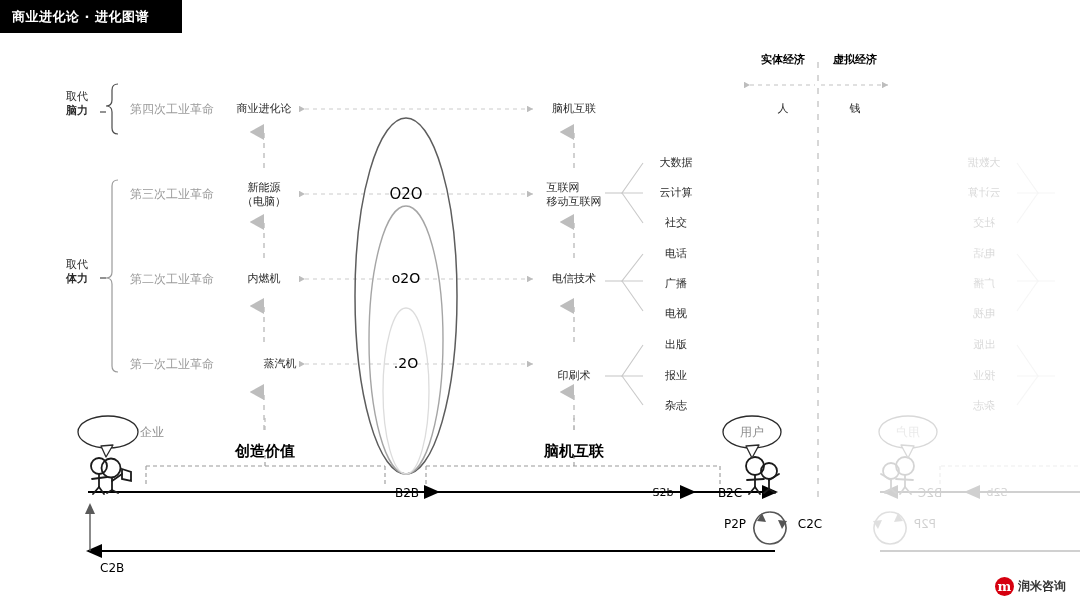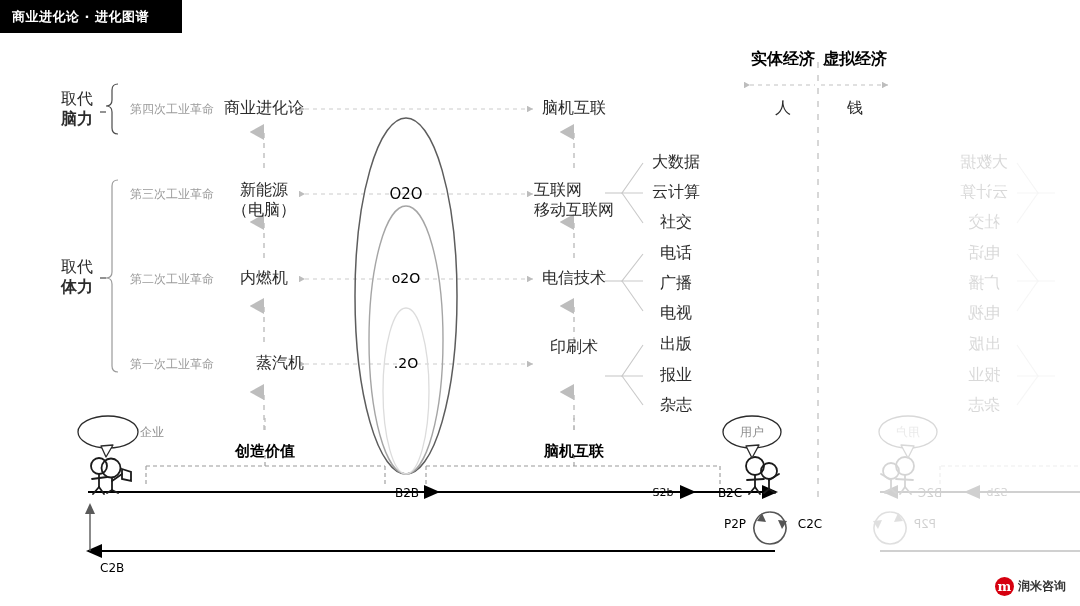--- a/index.html
+++ b/index.html
@@ -27,21 +27,21 @@
   .cc { transform: translate(-50%,-50%); }
 
   .grey   { color: #9b9b9b; }
   .grey2  { color: #8d8d8d; }
   .dark   { color: #2b2b2b; }
   .black  { color: #000; }
   .bold   { font-weight: bold; }
 
   .f11 { font-size: 11px; }
   .f12 { font-size: 12px; }
-  .f13 { font-size: 16px; font-family: Liberation Mono, monospace; }
+  .f13 { font-size: 11px; }
   .f14 { font-size: 14px; }
   .f15 { font-size: 15px; }
 
   
   .mirror {
     position: absolute; left: 830px; top: 0; width: 250px; height: 606px;
     transform: scaleX(-1);
     opacity: .18;
     pointer-events: none;
   }
@@ -221,21 +221,21 @@
   </div>
   <div class="t f13 dark cc" style="left:264px; top:279px;">内燃机</div>
   <div class="t f13 dark cc" style="left:264px; top:364px;margin-left:16px;">蒸汽机</div>
 
   <div class="t f13 dark cc" style="left:574px; top:109px;">脑机互联</div>
   <div class="t f13 dark c" style="left:574px; top:181px; text-align:left;">
     <div>互联网</div>
     <div>移动互联网</div>
   </div>
   <div class="t f13 dark cc" style="left:574px; top:279px;">电信技术</div>
-  <div class="t f13 dark cc" style="left:574px; top:348px;">印刷术</div>
+  <div class="t f13 dark cc" style="left:574px; top:376px;">印刷术</div>
 
   <div class="t f13 dark cc" style="left:676px; top:163px;">大数据</div>
   <div class="t f13 dark cc" style="left:676px; top:193px;">云计算</div>
   <div class="t f13 dark cc" style="left:676px; top:223px;">社交</div>
   <div class="t f13 dark cc" style="left:676px; top:254px;">电话</div>
   <div class="t f13 dark cc" style="left:676px; top:284px;">广播</div>
   <div class="t f13 dark cc" style="left:676px; top:314px;">电视</div>
   <div class="t f13 dark cc" style="left:676px; top:345px;">出版</div>
   <div class="t f13 dark cc" style="left:676px; top:376px;">报业</div>
   <div class="t f13 dark cc" style="left:676px; top:406px;">杂志</div>

